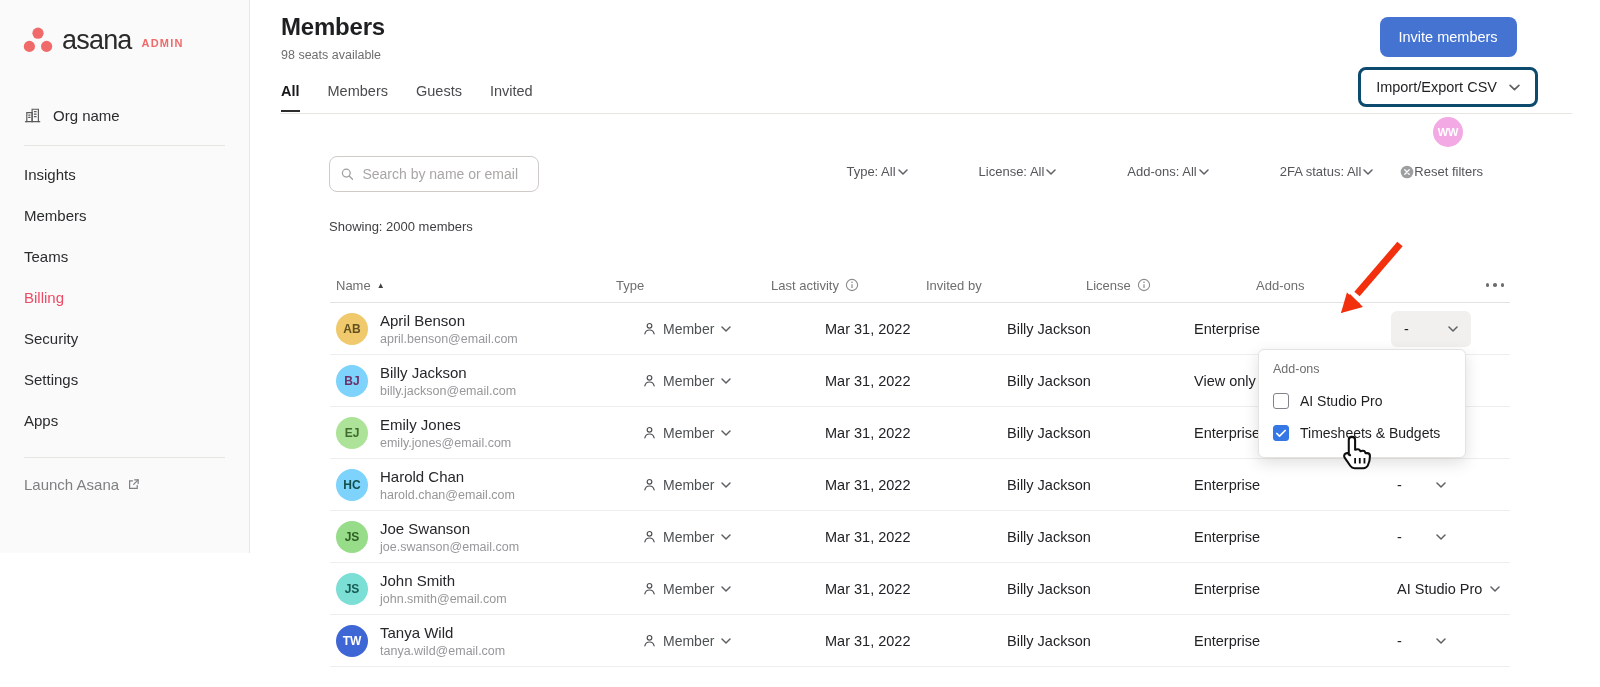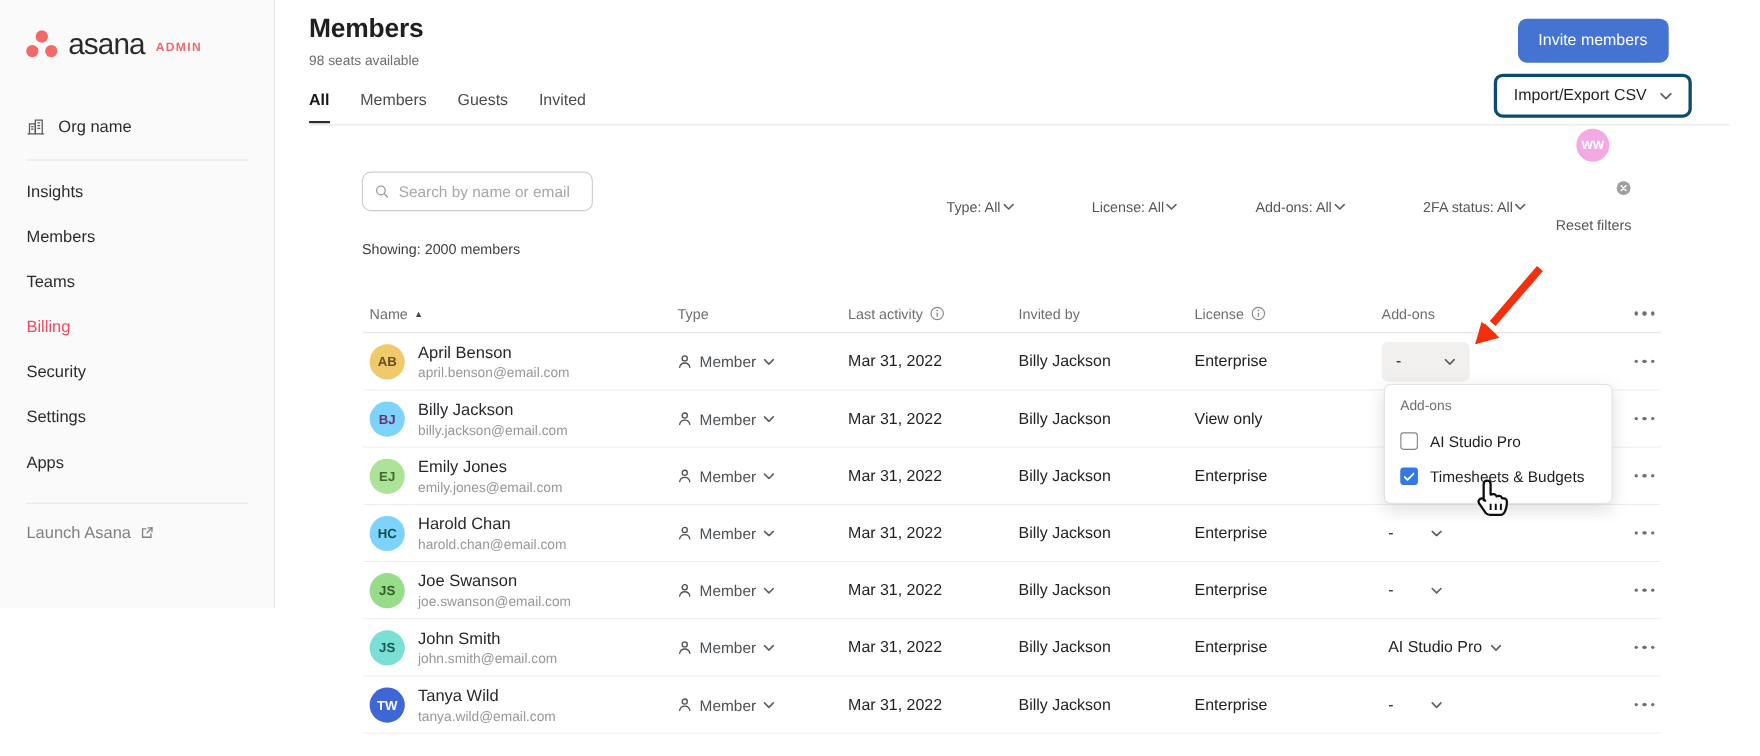--- a/index.html
+++ b/index.html
@@ -30,29 +30,29 @@
   .avatar-top { width:30px; height:30px; border-radius:50%; color:#fff; font-size:11px; font-weight:700; display:flex; align-items:center; justify-content:center; cursor:pointer; }
   .tabs { position:absolute; left:31px; top:83px; display:flex; gap:28px; font-size:14.5px; color:#4A4B4D; }
   .tab { padding-bottom:11px; cursor:pointer; }
   .tab.active { font-weight:700; color:#17181A; border-bottom:2px solid #2B2C2E; }
   .tabs-line { position:absolute; left:30px; right:28px; top:113px; height:1px; background:#E7E5E2; }
   .search-box { position:absolute; left:79px; top:156px; width:210px; height:36px; border:1px solid #CFCBC8; border-radius:8px; display:flex; align-items:center; gap:9px; padding:0 11px; background:#fff; }
   .search-box input { border:none; outline:none; font-size:14px; width:100%; color:#1E1F21; background:transparent; font-family:inherit; }
   .search-box input::placeholder { color:#A9A7A5; }
   .filters { position:absolute; right:117px; top:164px; display:flex; gap:27px; align-items:center; font-size:13px; color:#54565A; }
   .filter-item { display:flex; gap:2px; align-items:center; cursor:pointer;margin-left:44px; }
-  .reset { display:flex; gap:19px; align-items:flex-end; cursor:pointer;flex-direction:column; }
+  .reset { display:flex; gap:0; align-items:center; cursor:pointer; }
   .summary { position:absolute; left:79px; top:219px; font-size:13px; color:#3E3F41; }
   
   .table { position:absolute; left:80px; top:268px; width:1180px; }
   .t-head, .t-row { display:grid; grid-template-columns:280px 155px 155px 160px 170px 210px 1fr; align-items:center; }
   .t-head { height:35px; color:#6D6E6F; font-size:13px; border-bottom:1px solid #E4E2E0; }
   .t-head > div { display:flex; align-items:center; gap:6px; padding-left:6px; }
   .sort { font-size:8px; color:#3F4041; margin-top:1px; }
-  .t-row { height:52px; border-bottom:1px solid #F0EEEC; }
+  .t-row { height:52px; border-bottom:1px solid #F0EEEC;gap:27px; }
   .cell-name { display:flex; gap:12px; align-items:center; padding-left:6px; }
   .avatar { width:32px; height:32px; border-radius:50%; display:flex; align-items:center; justify-content:center; font-size:12px; font-weight:600; flex:none; }
   .name { font-size:15px; color:#26272A; margin-bottom:3px; }
   .email { font-size:12.5px; color:#969799; }
   .cell-type { display:flex; gap:7px; align-items:center; color:#4D5154; font-size:14px; padding-left:6px; cursor:pointer; }
   .cell-plain { font-size:14.5px; color:#212225; padding-left:6px; }
   .cell-addons { padding-left:6px; }
   .addon-btn { display:flex; align-items:center; gap:8px; background:none; border:none; font-size:14.5px; color:#212225; font-family:inherit; cursor:pointer; padding:0 0 0 6px; }
   .addon-btn .gap { margin-left:26px; }
   .addon-trigger { display:flex; align-items:center; justify-content:space-between; width:80px; height:36px; background:#F1F0EE; border-radius:6px; padding:0 13px; font-size:14.5px; color:#212225; cursor:pointer; }

